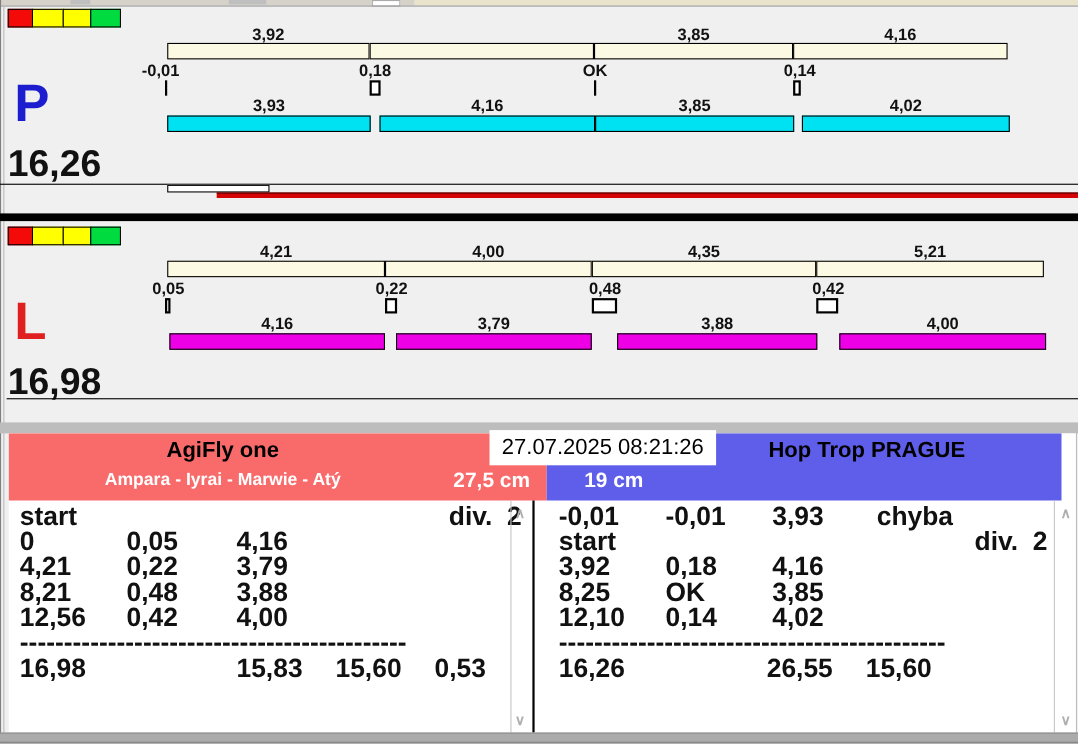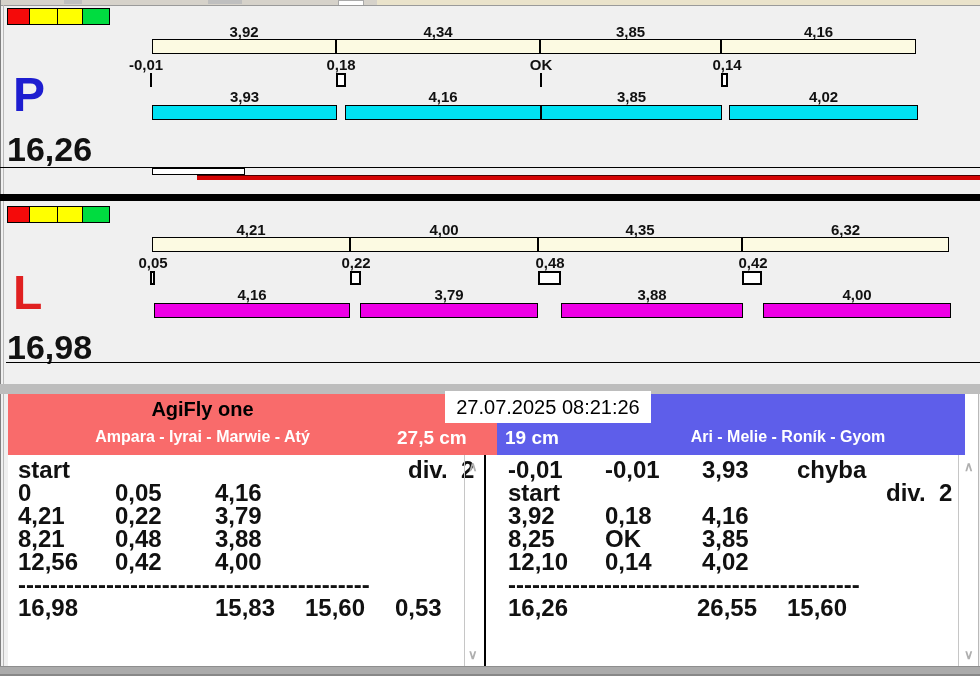--- a/index.html
+++ b/index.html
@@ -44,21 +44,21 @@
   .l-bottom-line{left:6px;top:362px;width:974px;height:1px;background:#000;}
 
   
   .gray-band{left:0;top:384px;width:980px;height:10px;background:#BDBDBD;}
   .board{left:8px;top:394px;width:970px;height:272px;background:#FFF;}
   .hdr{position:absolute;top:0;height:61px;}
   .hdr-left{left:0;width:489px;}
   .hdr-right{left:489px;width:468px;}
   .team-title{position:absolute;top:3px;font-size:20px;line-height:24px;text-align:center;color:#000;}
   .team-members{position:absolute;top:33px;font-size:16px;line-height:20px;text-align:center;color:#FFF;}
-  .height-badge{position:absolute;top:31px;font-size:19px;line-height:26px;text-align:left;color:#FFF;}
+  .height-badge{position:absolute;top:31px;font-size:19px;line-height:26px;text-align:center;color:#FFF;}
   .datebox{position:absolute;left:389px;top:-3px;width:206px;height:32px;background:#FFF;
            font-weight:normal;font-size:20px;line-height:32px;text-align:center;color:#000;margin-left:48px;}
   .rows{position:absolute;left:-8px;top:65px;width:980px;height:200px;font-size:24px;}
   .cell{position:absolute;white-space:pre;line-height:21px;}
   .panel-divider{position:absolute;left:476px;top:61px;width:2px;height:211px;background:#000;}
   .scroll-sep{position:absolute;top:61px;width:1px;height:211px;background:#C6C6C6;}
   .caret{position:absolute;font-size:13px;color:#AFAFAF;line-height:13px;font-weight:bold;}
   .bottombar{left:0;top:666px;width:980px;height:10px;background:#ABABAB;border-top:1px solid #8E8E8E;box-sizing:border-box;}
 </style>
 </head>
@@ -78,21 +78,20 @@
 
   <div class="abs lane lane-p">
     <div class="lights">
         <div class="light" style="background: rgb(245, 10, 10); width: 21px;"></div>
         <div class="light" style="background: rgb(255, 255, 0); width: 27px;"></div>
         <div class="light" style="background: rgb(255, 255, 0); width: 24px;"></div>
         <div class="light" style="background: rgb(0, 220, 64); width: 26px;"></div>
       </div>
     <div class="plan-labels">
         <div class="seg-label" style="left: 152px; width: 184px;">3,92</div>
-        <div class="seg-label" style="left: 336px; width: 204px;">4,34</div>
         <div class="seg-label" style="left: 540px; width: 181px;">3,85</div>
         <div class="seg-label" style="left: 721px; width: 195px;">4,16</div>
       </div>
     <div class="plan-bar">
         <div class="bar-seg" style="left: 152px; width: 182px; background: rgb(252, 250, 226);"></div>
         <div class="bar-seg" style="left: 336px; width: 202px; background: rgb(252, 250, 226);"></div>
         <div class="bar-seg" style="left: 540px; width: 179px; background: rgb(252, 250, 226);"></div>
         <div class="bar-seg" style="left: 721px; width: 193px; background: rgb(252, 250, 226);"></div>
       </div>
     <div class="mark-labels">
@@ -132,21 +131,21 @@
     <div class="lights">
         <div class="light" style="background: rgb(245, 10, 10); width: 21px;"></div>
         <div class="light" style="background: rgb(255, 255, 0); width: 27px;"></div>
         <div class="light" style="background: rgb(255, 255, 0); width: 24px;"></div>
         <div class="light" style="background: rgb(0, 220, 64); width: 26px;"></div>
       </div>
     <div class="plan-labels">
         <div class="seg-label" style="left: 152px; width: 198px;">4,21</div>
         <div class="seg-label" style="left: 350px; width: 188px;">4,00</div>
         <div class="seg-label" style="left: 538px; width: 204px; text-align: center;">4,35</div>
-        <div class="seg-label" style="left: 742px; width: 207px;">6,32</div>
+        <div class="seg-label" style="left: 742px; width: 207px;">5,21</div>
       </div>
     <div class="plan-bar">
         <div class="bar-seg" style="left: 152px; width: 196px; background: rgb(252, 250, 226);"></div>
         <div class="bar-seg" style="left: 350px; width: 186px; background: rgb(252, 250, 226);"></div>
         <div class="bar-seg" style="left: 538px; width: 202px; background: rgb(252, 250, 226);"></div>
         <div class="bar-seg" style="left: 742px; width: 205px; background: rgb(252, 250, 226);"></div>
       </div>
     <div class="mark-labels">
         <div class="mark-label" style="left: 153px;">0,05</div>
         <div class="mark-label" style="left: 356px;">0,22</div>
@@ -177,21 +176,21 @@
   <div class="abs l-bottom-line"></div>
 
   <div class="abs gray-band"></div>
   <div class="abs board">
     <div class="hdr hdr-left" style="background: rgb(249, 107, 107);">
       <div class="team-title" style="left:0;width:389px;">AgiFly one</div>
       <div class="team-members" style="left:0;width:389px;text-align:center;">Ampara - Iyrai - Marwie - Atý</div>
       <div class="height-badge" style="left:389px;width:100px;">27,5 cm</div>
     </div>
     <div class="hdr hdr-right" style="background: rgb(94, 94, 234);">
-      <div class="team-members" style="left:114px;width:354px;">Ari - Melie - Roník - Gyom</div>
+      <div class="team-title" style="left:114px;width:354px;">Hop Trop PRAGUE</div>
       <div class="height-badge" style="left:8px;width:106px;">19 cm</div>
     </div>
     <div class="datebox">27.07.2025 08:21:26</div>
 
     <div class="rows">
         <div class="cell" style="left: 18px; top: 0px;">start</div>
         <div class="cell" style="left: 408px; top: 0px;">div.  2</div>
         <div class="cell" style="left: 18px; top: 23px;">0</div>
         <div class="cell" style="left: 115px; top: 23px;">0,05</div>
         <div class="cell" style="left: 215px; top: 23px;">4,16</div>

